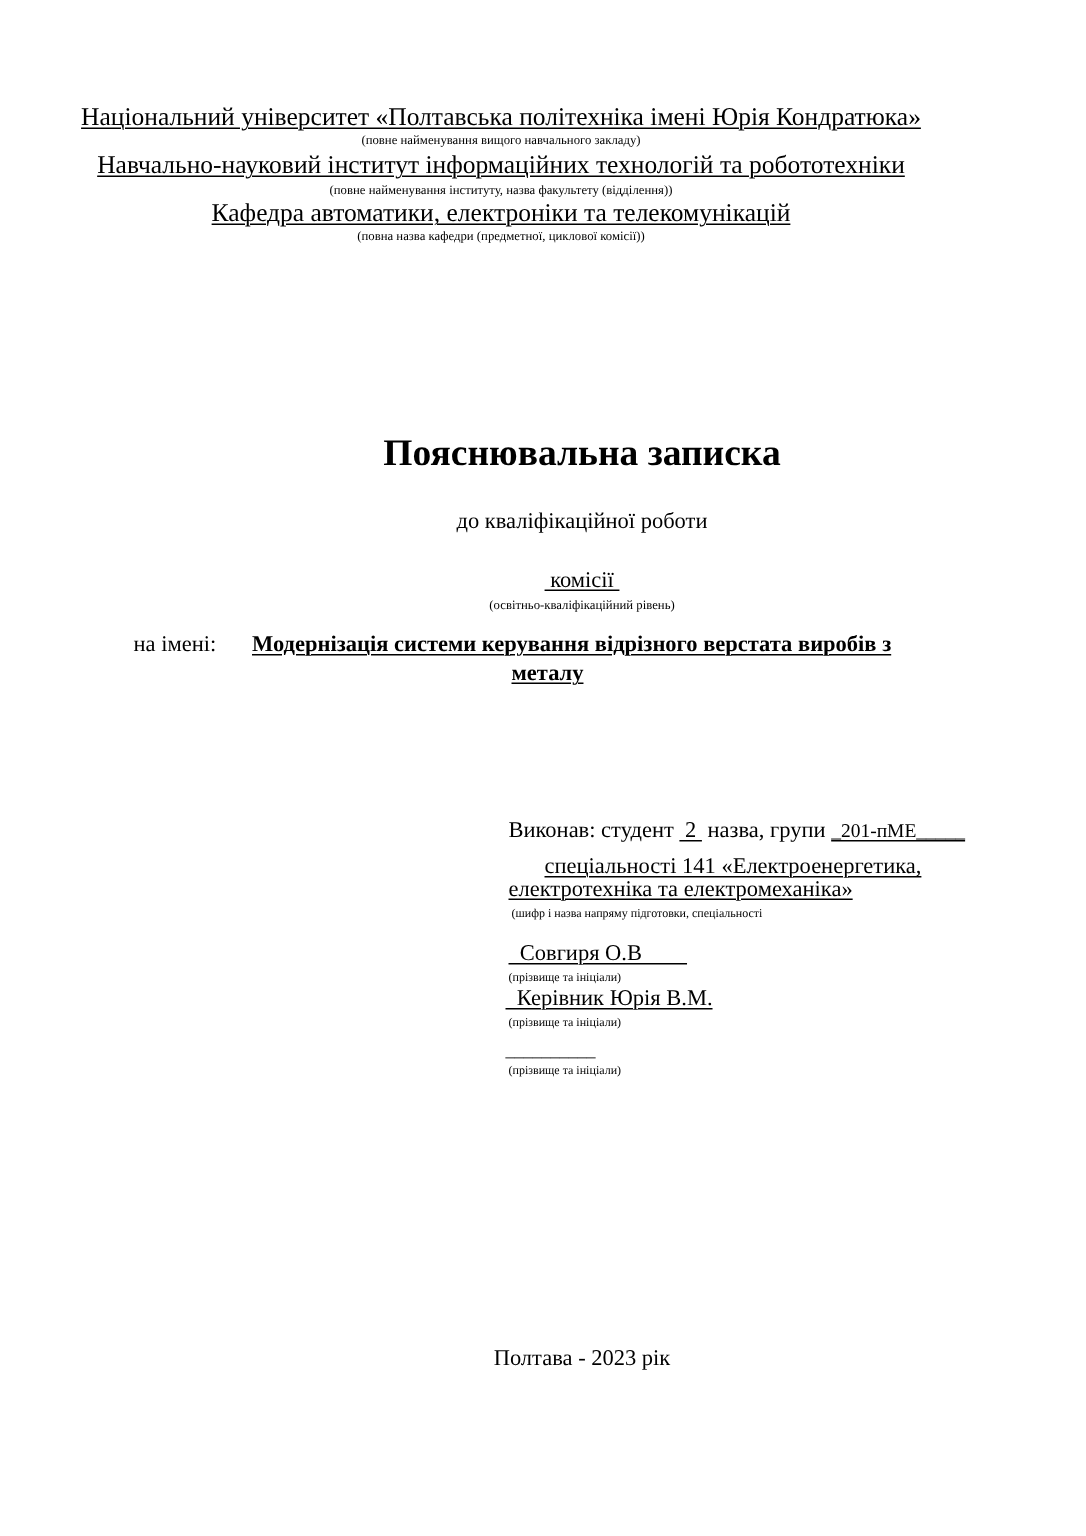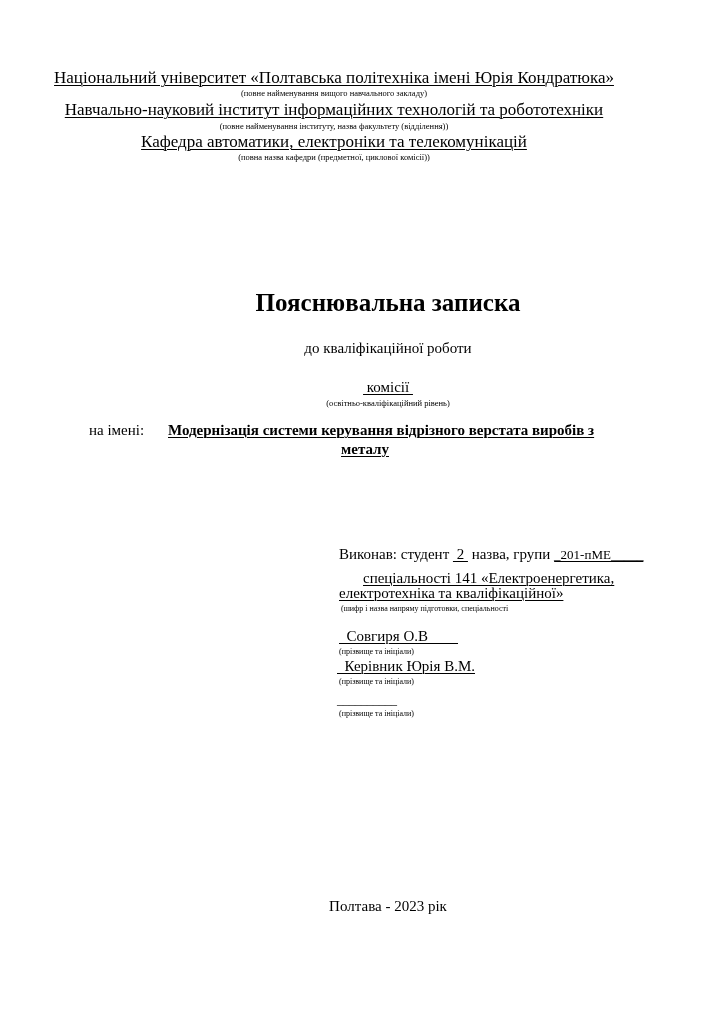--- a/index.html
+++ b/index.html
@@ -63,21 +63,21 @@
   <span class="u">металу</span>
 </div>
 
 <div class="abs info" style="top:546px; left:339px;">
   <span>Виконав: студент </span><span class="u" style="white-space:pre;"> 2 </span><span> назва, групи </span><span class="u" style="font-size:13px;text-align:center;">_201-пМЕ_____</span>
 </div>
 <div class="abs info" style="top:570px; left:339px;margin-left:24px;">
   <span class="u">спеціальності 141 «Електроенергетика,</span>
 </div>
 <div class="abs info" style="top:585px; left:339px;">
-  <span class="u">електротехніка та кваліфікаційної»</span>
+  <span class="u">електротехніка та електромеханіка»</span>
 </div>
 <div class="abs note-sm" style="top:604px; left:341px;">(шифр і назва напряму підготовки, спеціальності</div>
 
 <div class="abs info" style="top:628px; left:339px;">
   <span class="u" style="white-space:pre;margin-top:40px;">  Совгиря О.В        </span>
 </div>
 <div class="abs note-sm" style="top:647px; left:339px;">(прізвище та ініціали)</div>
 
 <div class="abs info" style="top:658px; left:337px;">
   <span class="u" style="white-space:pre;">  Керівник Юрія В.М.</span>

